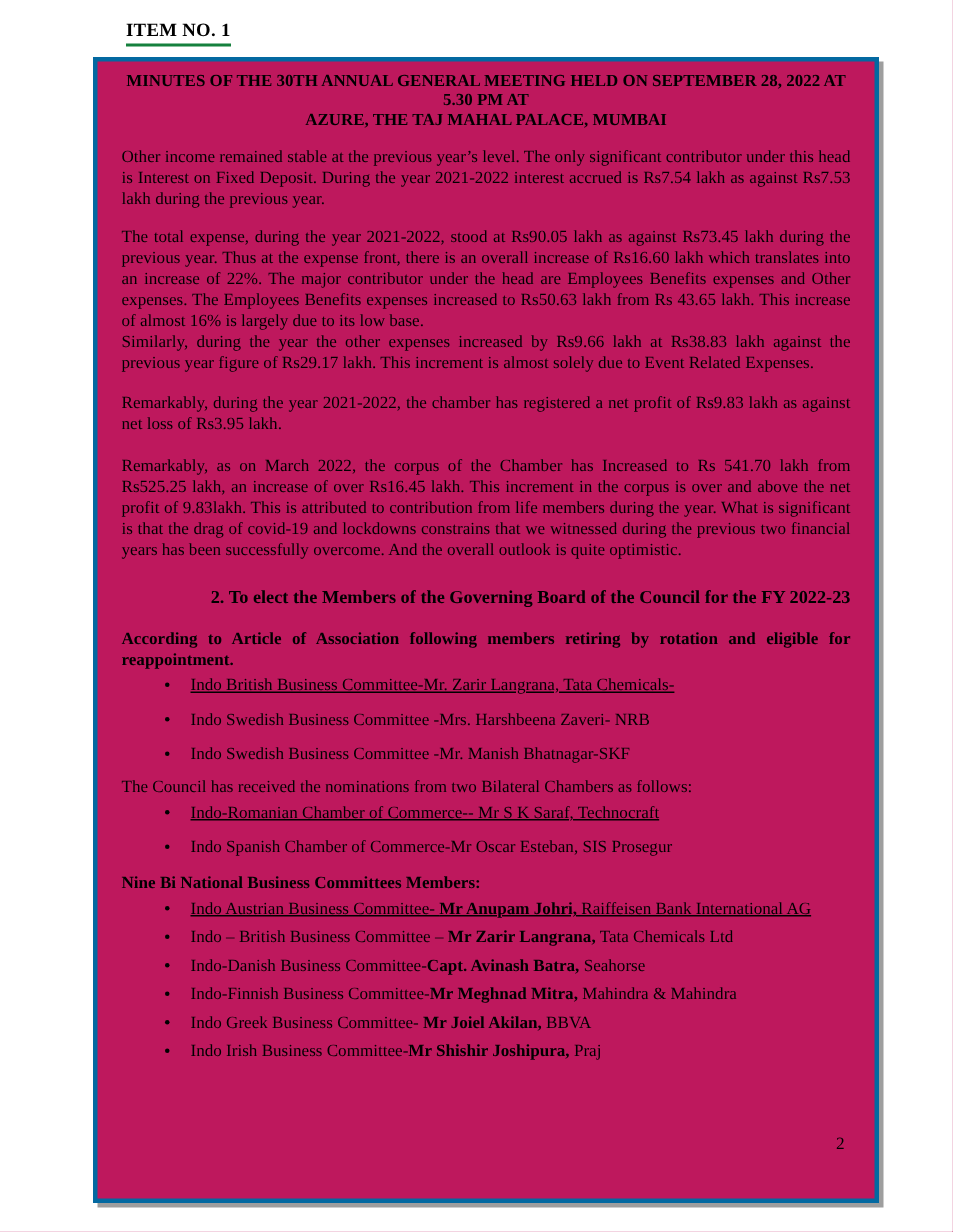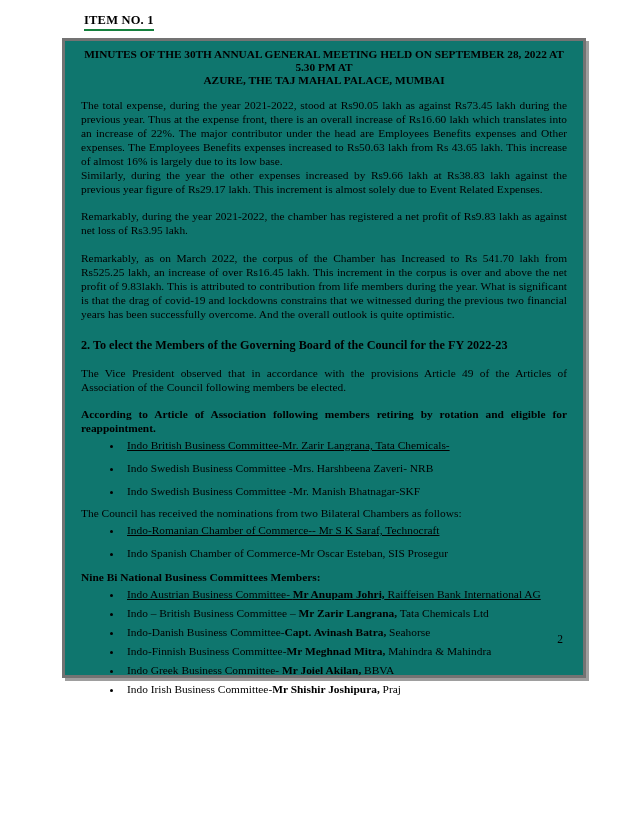--- a/index.html
+++ b/index.html
@@ -21,25 +21,25 @@
     font-weight: bold;
     border-bottom: 2px solid #15803d;
     padding-bottom: 1px;
     letter-spacing: 0.2px;
   }
   .doc-box {
     position: absolute;
     left: 62px;
     top: 38px;
     width: 524px;
-    height: 640px;
-    border: 3px solid #737373;
+    height: 764px;
+    border: 3px solid #0369a1;
     box-shadow: 3px 3px 0 #9e9e9e;
     padding: 4px 16px 0 16px;
-    background: #0f766e;
+    background: #be185d;
   }
   .box-title {
     margin-top: 3px;
     text-align: center;
     font-weight: bold;
     font-size: 11.3px;
     line-height: 13px;
   }
   p {
     margin: 11px 0 0 0;
@@ -51,21 +51,21 @@
   p.mt14 { margin-top: 14px; }
   p.mt8  { margin-top: 8px; }
   p.mt10 { margin-top: 10px; }
   p.mt0  { margin-top: 0; }
   .bold  { font-weight: bold; }
   h2 {
     margin: 17px 0 0 0;
     font-size: 12.2px;
     line-height: 15px;
     font-weight: bold;
-    text-align: left;
+    text-align: right;
   }
   ul {
     margin: 2px 0 0 0;
     padding-left: 42px;
     list-style: disc;
   }
   ul li {
     font-size: 11.4px;
     line-height: 14px;
     text-align: left;
@@ -88,30 +88,30 @@
 
   <div class="item-label">ITEM NO. 1</div>
 
   <div class="doc-box">
 
     <div class="box-title">
       <span>MINUTES OF THE 30TH ANNUAL GENERAL MEETING HELD ON SEPTEMBER 28, 2022 AT 5.30 PM AT</span><br>
       <span>AZURE, THE TAJ MAHAL PALACE, MUMBAI</span>
     </div>
 
+    <p>Other income remained stable at the previous year’s level. The only significant contributor under this head is Interest on Fixed Deposit. During the year 2021-2022 interest accrued is Rs7.54 lakh as against Rs7.53 lakh during the previous year.</p>
 
     <p><span>The total expense, during the year 2021-2022,  stood at Rs90.05 lakh as against Rs73.45 lakh during the previous year. Thus at the expense front, there is an overall increase of Rs16.60 lakh which translates into an increase of 22%.  The major contributor under the head are Employees Benefits expenses and Other expenses. The Employees Benefits expenses increased to Rs50.63 lakh from Rs 43.65 lakh. This increase of almost 16% is largely due to its low base.</span><br><span>Similarly, during the year the other expenses increased by Rs9.66 lakh at Rs38.83 lakh against the previous year figure of Rs29.17 lakh. This increment is almost solely due to Event Related Expenses.</span></p>
 
     <p class="mt13">Remarkably, during the year 2021-2022, the chamber has registered a net profit of Rs9.83 lakh as against net loss of Rs3.95 lakh.</p>
 
     <p class="mt14">Remarkably, as on March 2022, the corpus of the Chamber has Increased to Rs 541.70 lakh from Rs525.25 lakh, an increase of over Rs16.45 lakh. This increment in the corpus is over and above the net profit of 9.83lakh. This is attributed to contribution from life members during the year. What is significant is that the drag of covid-19 and lockdowns constrains that we witnessed during  the previous two financial years has been successfully overcome. And the overall outlook is quite optimistic.</p>
 
     <h2>2. To elect the Members of the Governing Board of the Council for the FY 2022-23</h2>
 
-    <p class="mt13">The Vice President observed that in accordance with the provisions Article 49 of the Articles of Association of the Council following members be elected.</p>
 
     <p class="bold mt13">According to Article of Association following members retiring by rotation and eligible for reappointment.</p>
 
     <ul class="list-wide">
       <li>Indo British Business Committee-Mr. Zarir Langrana, Tata Chemicals-</li>
       <li>Indo Swedish Business Committee -Mrs. Harshbeena Zaveri- NRB</li>
       <li>Indo Swedish Business Committee -Mr. Manish Bhatnagar-SKF</li>
     </ul>
 
     <p class="mt8">The Council has received the nominations from two Bilateral Chambers as follows:</p>

